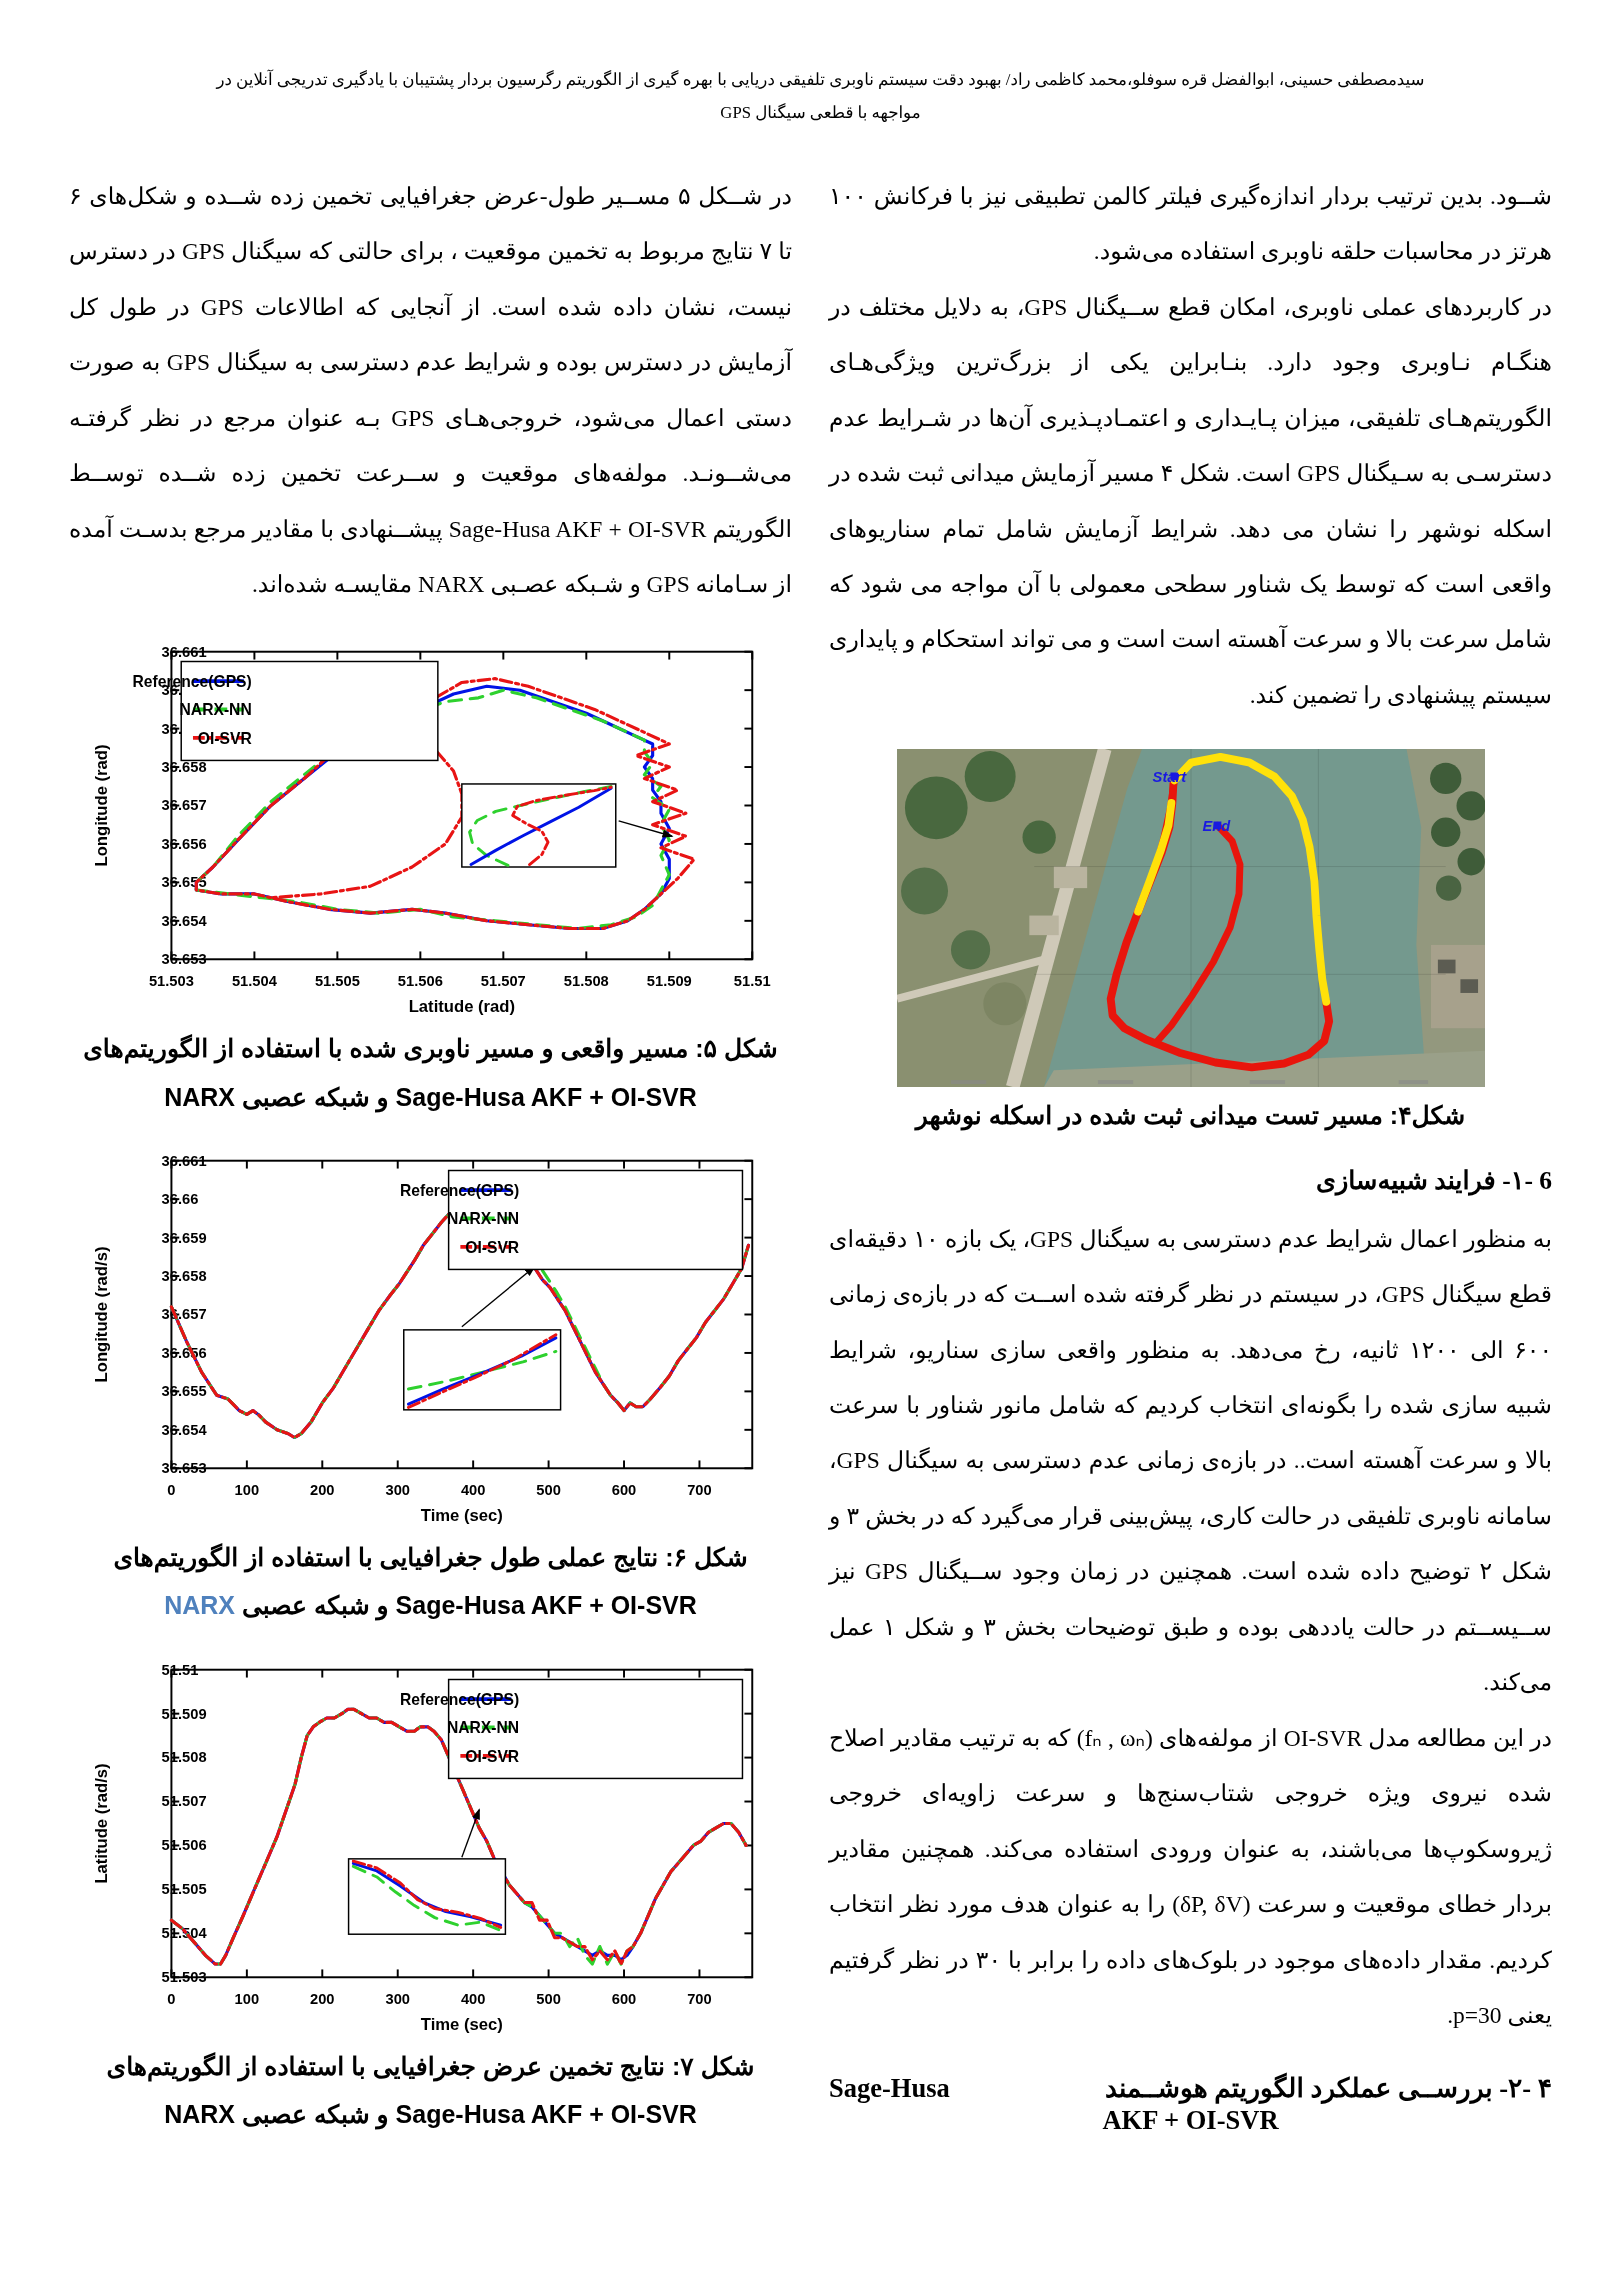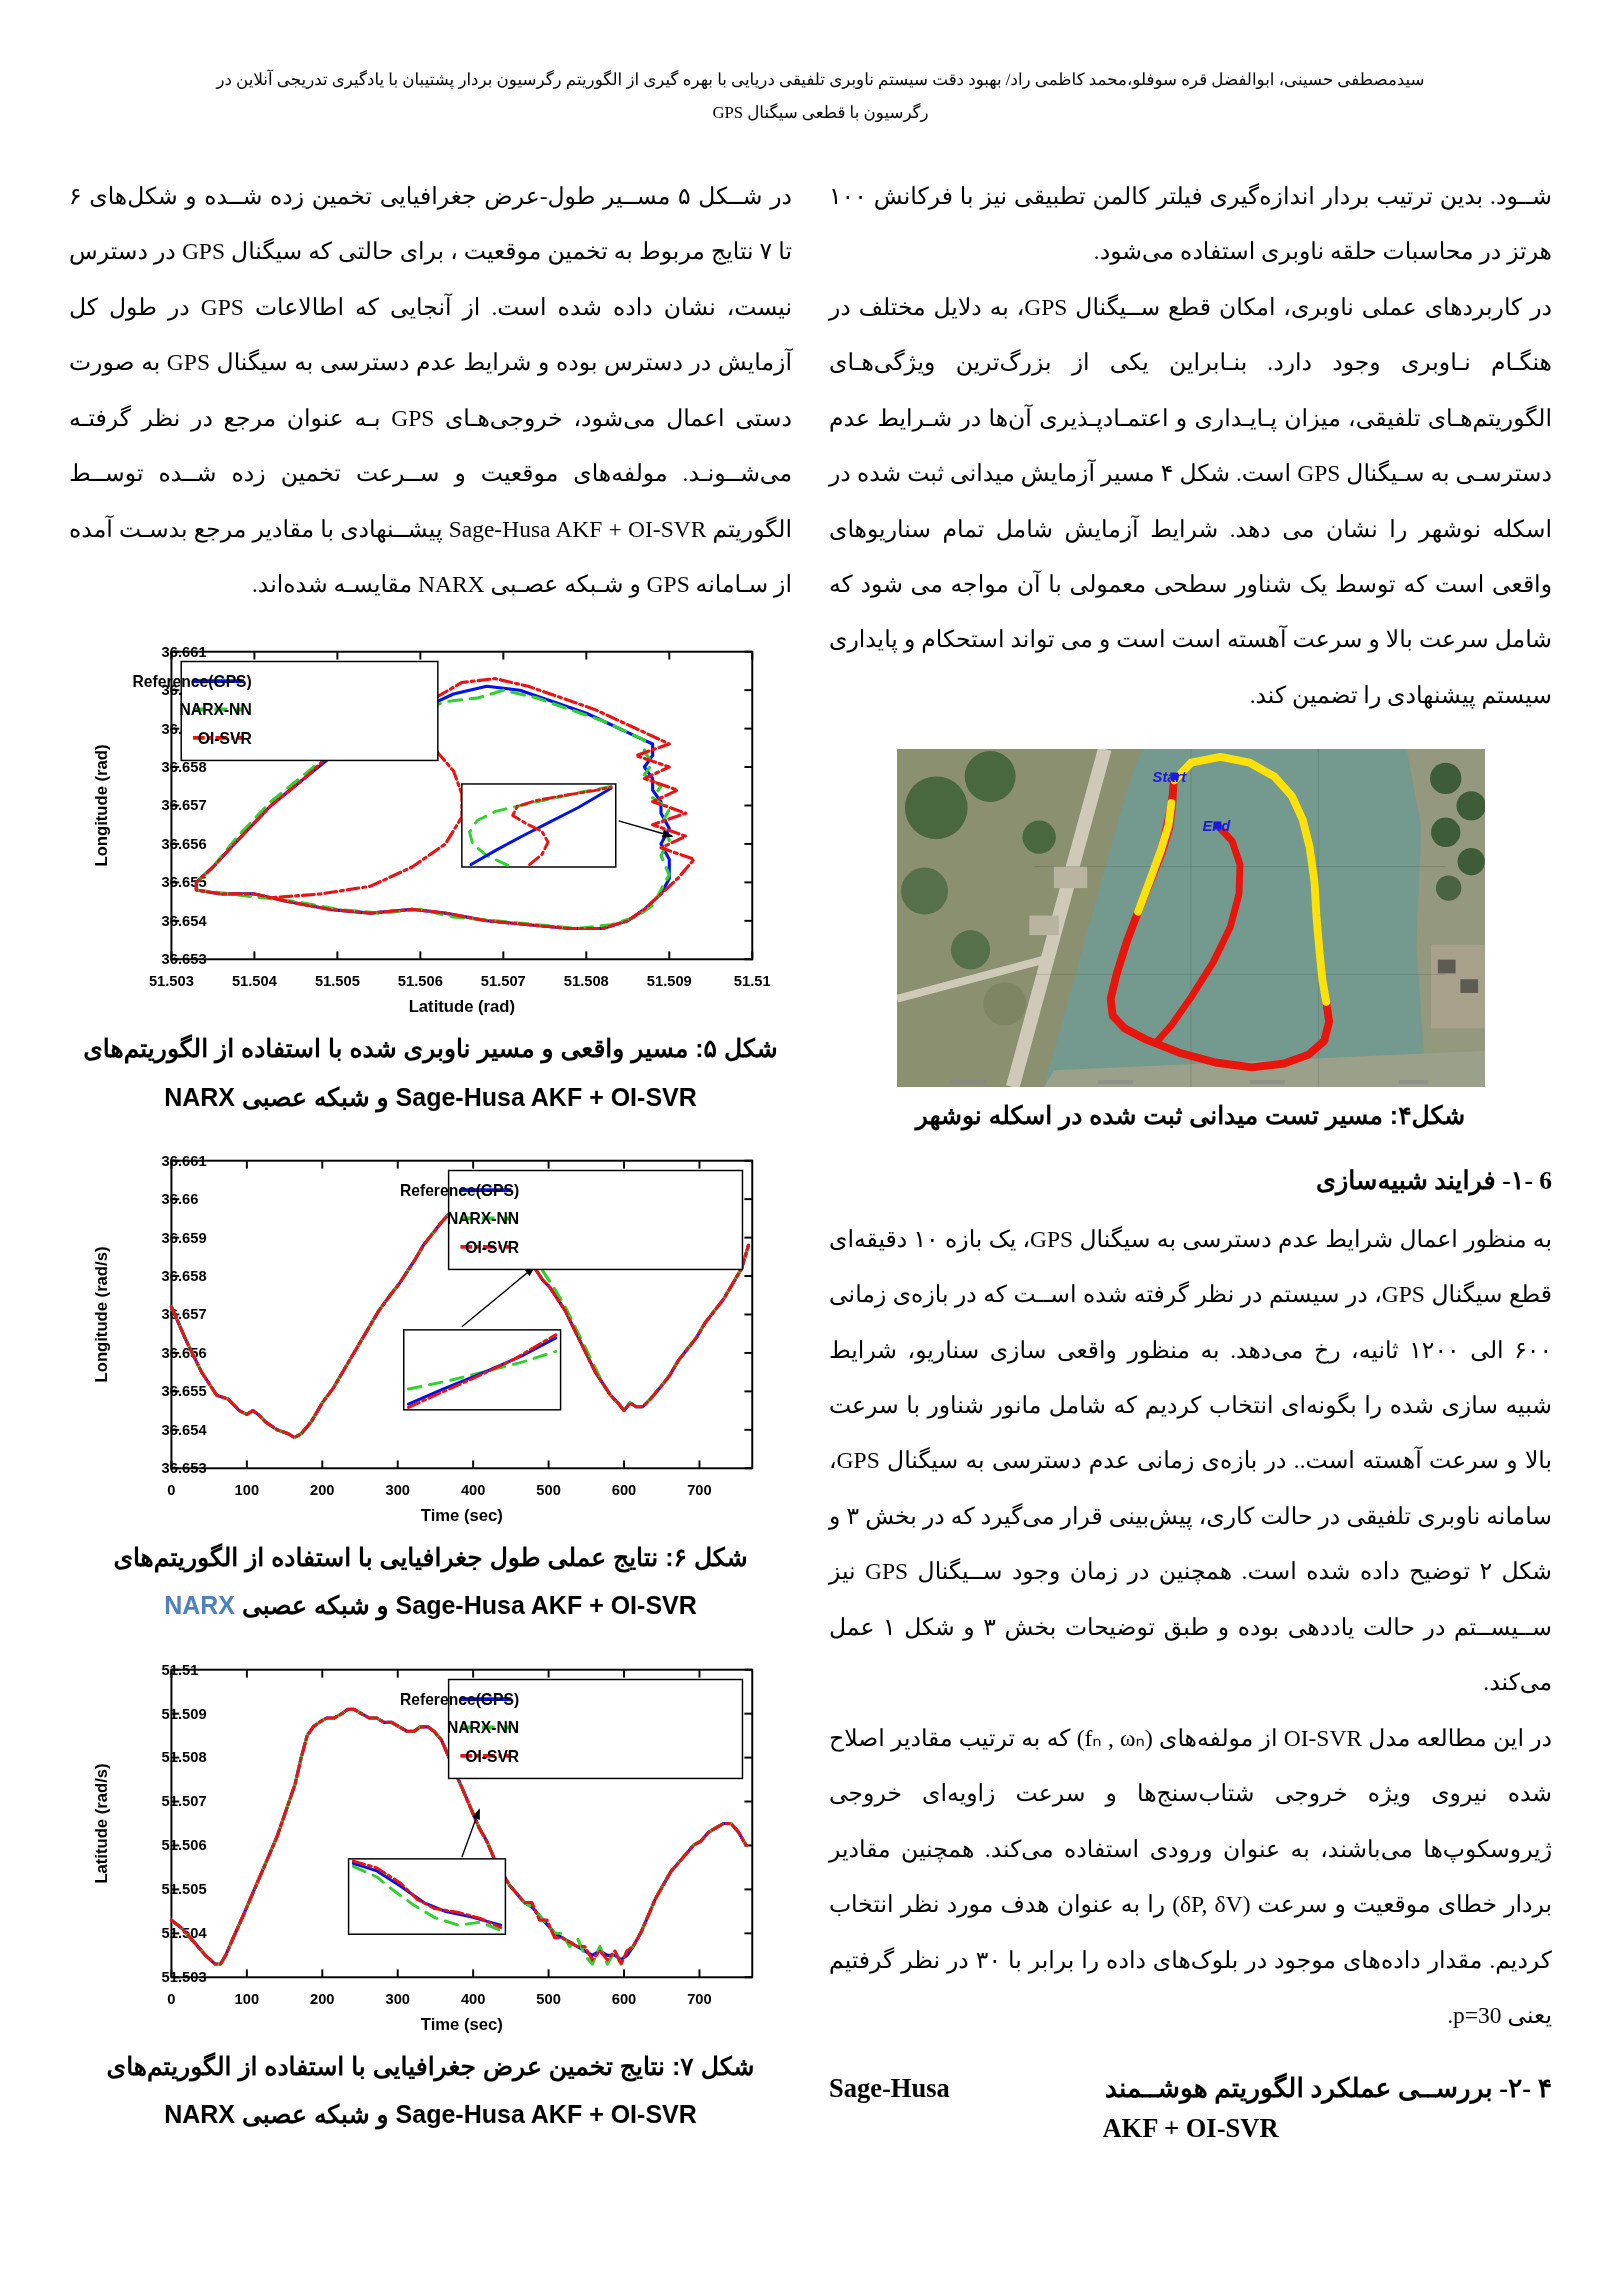--- a/index.html
+++ b/index.html
@@ -6,35 +6,35 @@
   body{width:1621px;height:2293px;background:#ffffff;color:#000;font-family:"Liberation Serif",serif;overflow:hidden;}
   .header{padding-top:63px;text-align:center;direction:rtl;font-size:16.7px;line-height:2.0;font-family:"Liberation Serif",serif;margin-left:20px;}
   .columns{display:flex;direction:rtl;gap:37px;padding:39px 69px 0 69px;box-sizing:border-box;}
   .col{width:723px;box-sizing:border-box;}
   p.body{font-family:"Liberation Serif",serif;font-size:23.5px;line-height:2.36;text-align:justify;direction:rtl;margin:0;}
   .fig{margin:25.5px 0 3.9px 0;text-align:center;}
   .figcap{font-family:"Liberation Sans",sans-serif;font-weight:bold;font-size:25px;line-height:1.95;text-align:center;direction:rtl;margin:3.9px 0 19.6px 0;}
   .h41{font-family:"Liberation Serif",serif;font-weight:bold;font-size:25.5px;direction:rtl;text-align:right;margin:25.5px 0 15.7px 0;}
   .h42{font-family:"Liberation Serif",serif;font-weight:bold;font-size:26.5px;direction:rtl;margin-top:29px;}
   .h42-line1{display:flex;justify-content:space-between;align-items:baseline;direction:rtl;}
-  .h42-line2{text-align:center;margin-top:9px;}
+  .h42-line2{text-align:center;margin-top:1px;}
   svg.chart{display:block;margin:0 auto;background:#fff;}
   .tick{font:bold 15px "Liberation Sans",sans-serif;fill:#000;}
   .axlab{font:bold 17px "Liberation Sans",sans-serif;fill:#000;}
   .leg{font:bold 16px "Liberation Sans",sans-serif;fill:#000;}
   .star{font:bold 30px "Liberation Sans",sans-serif;fill:#000;}
   .maplab{font:bold italic 15px "Liberation Sans",sans-serif;fill:#1a1ae0;}
   #fig4-svg{display:block;margin:0 auto;}
 </style>
 </head>
 <body>
 
 <header class="header">
   <div>سیدمصطفی حسینی، ابوالفضل قره سوفلو،محمد کاظمی راد/ بهبود دقت سیستم ناوبری تلفیقی دریایی با بهره گیری از الگوریتم رگرسیون بردار پشتیبان با یادگیری تدریجی آنلاین در</div>
-  <div>رگرسیون با قطعی سیگنال GPS</div>
+  <div>مواجهه با قطعی سیگنال GPS</div>
 </header>
 
 <main class="columns">
 
   <section class="col">
     <p class="body">شــود. بدین ترتیب بردار اندازه‌گیری فیلتر کالمن تطبیقی نیز با فرکانش ۱۰۰ هرتز در محاسبات حلقه ناوبری استفاده می‌شود.</p>
     <p class="body">در کاربردهای عملی ناوبری، امکان قطع ســیگنال GPS، به دلایل مختلف در هنگـام نـاوبری وجود دارد. بنـابراین یکی از بزرگ‌ترین ویژگی‌هـای الگوریتم‌هـای تلفیقی، میزان پـایـداری و اعتمـادپـذیری آن‌ها در شـرایط عدم دسترسـی به سـیگنال GPS است. شکل ۴ مسیر آزمایش میدانی ثبت شده در اسکله نوشهر را نشان می دهد. شرایط آزمایش شامل تمام سناریوهای واقعی است که توسط یک شناور سطحی معمولی با آن مواجه می شود که شامل سرعت بالا و سرعت آهسته است است و می تواند استحکام و پایداری سیستم پیشنهادی را تضمین کند.</p>
 
     <figure class="fig">
       <svg id="fig4-svg" width="588" height="338" viewBox="0 0 600 345">

